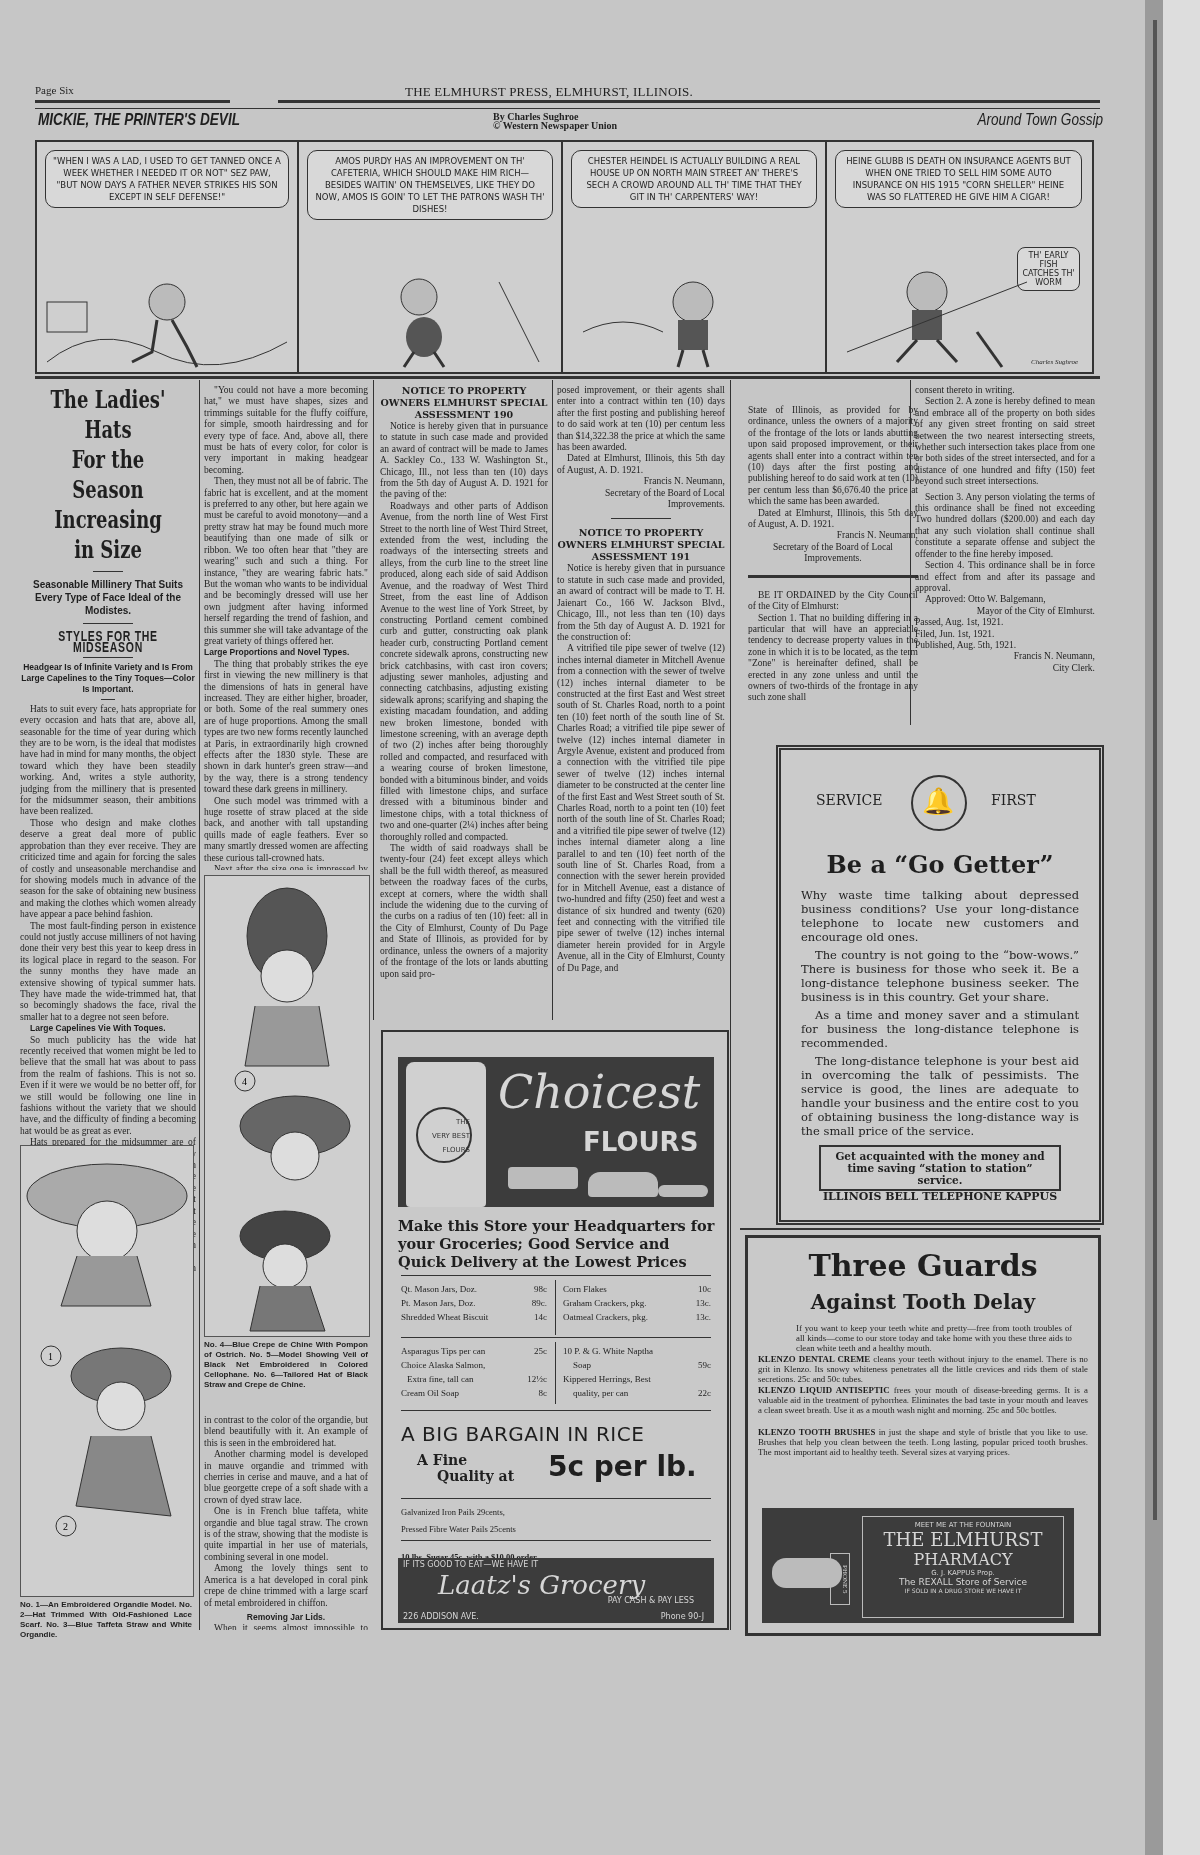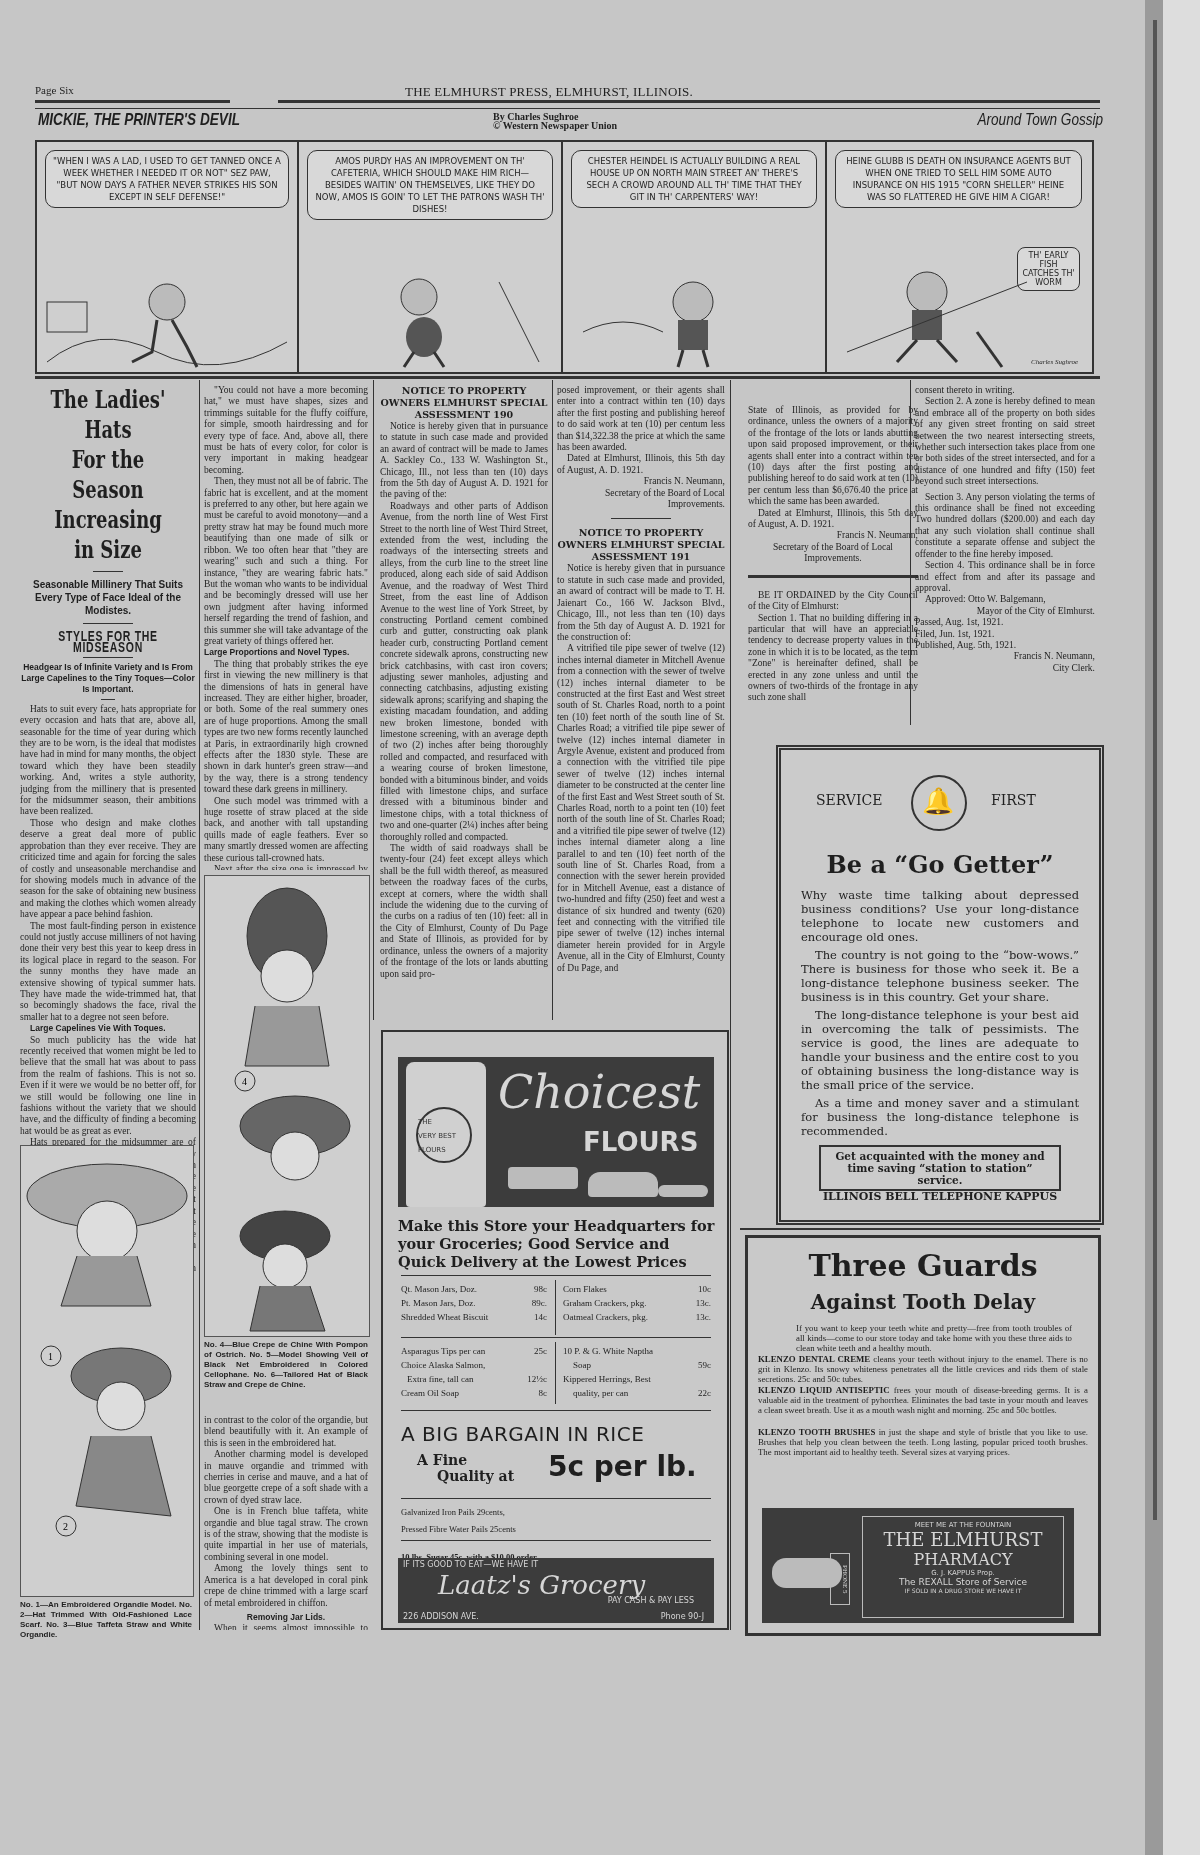--- a/index.html
+++ b/index.html
@@ -220,31 +220,31 @@
   </div>
 
   <div class="ad" style="left:776px;top:745px;width:318px;height:470px;border:5px double #333;background:#cbcbcb;">
     <div class="abs bell" style="left:35px;top:42px;font-size:14px;">SERVICE</div>
     <div class="abs" style="left:130px;top:25px;width:52px;height:52px;border:2px solid #333;border-radius:50%;text-align:center;font-size:26px;line-height:50px;">🔔</div>
     <div class="abs bell" style="left:210px;top:42px;font-size:14px;">FIRST</div>
     <div class="abs bell" style="left:0;right:0;top:100px;text-align:center;font-size:24px;font-weight:bold;">Be a “Go Getter”</div>
     <div class="abs bell" style="left:20px;right:20px;top:138px;font-size:11.5px;line-height:14px;text-align:justify;">
       <p style="margin:0 0 4px;">Why waste time talking about depressed business conditions? Use your long-distance telephone to locate new customers and encourage old ones.</p>
       <p style="margin:0 0 4px;text-indent:14px;">The country is not going to the “bow-wows.” There is business for those who seek it. Be a long-distance telephone business seeker. The business is in this country. Get your share.</p>
+      <p style="margin:0 0 4px;text-indent:14px;">As a time and money saver and a stimulant for business the long-distance telephone is recommended.</p>
       <p style="margin:0 0 4px;text-indent:14px;">The long-distance telephone is your best aid in overcoming the talk of pessimists. The service is good, the lines are adequate to handle your business and the entire cost to you of obtaining business the long-distance way is the small price of the service.</p>
-      <p style="margin:0 0 4px;text-indent:14px;">As a time and money saver and a stimulant for business the long-distance telephone is recommended.</p>
     </div>
     <div class="abs bell" style="left:38px;right:38px;top:395px;border:2px solid #333;text-align:center;font-size:10.5px;font-weight:bold;padding:3px 6px;">Get acquainted with the money and time saving “station to station” service.</div>
     <div class="abs bell" style="left:0;right:0;top:440px;text-align:center;font-size:11px;font-weight:bold;">ILLINOIS BELL TELEPHONE KAPPUS</div>
   </div>
 
   <div class="ad" style="left:381px;top:1030px;width:344px;height:596px;background:#c9c9c9;">
     <div class="abs gray" style="left:15px;top:25px;width:316px;height:150px;">
       <div class="abs" style="left:8px;top:5px;width:80px;height:145px;background:#d0d0d0;border-radius:8px 8px 4px 4px;">
-        <div class="abs" style="left:10px;top:45px;width:56px;height:56px;border:2px solid #333;border-radius:50%;color:#333;font-family:'DejaVu Sans',sans-serif;font-size:7px;text-align:left;line-height:14px;padding-top:6px;box-sizing:border-box;">
+        <div class="abs" style="left:10px;top:45px;width:56px;height:56px;border:2px solid #333;border-radius:50%;color:#333;font-family:'DejaVu Sans',sans-serif;font-size:7px;text-align:right;line-height:14px;padding-top:6px;box-sizing:border-box;">
           <div>THE</div>
           <div>VERY BEST</div>
           <div>FLOURS</div>
         </div>
       </div>
       <div class="abs" style="left:100px;top:8px;font-family:'DejaVu Serif',serif;font-size:46px;font-style:italic;color:#d6d6d6;">Choicest</div>
       <div class="abs" style="left:185px;top:70px;font-family:'DejaVu Sans',sans-serif;font-weight:bold;font-size:26px;color:#d6d6d6;">FLOURS</div>
       <div class="abs" style="left:110px;top:110px;width:200px;height:35px;">
         <div class="abs" style="left:0;top:0;width:70px;height:22px;background:#bbb;border-radius:4px;"></div>
         <div class="abs" style="left:80px;top:5px;width:70px;height:25px;background:#bbb;border-radius:12px 12px 4px 4px;"></div>

